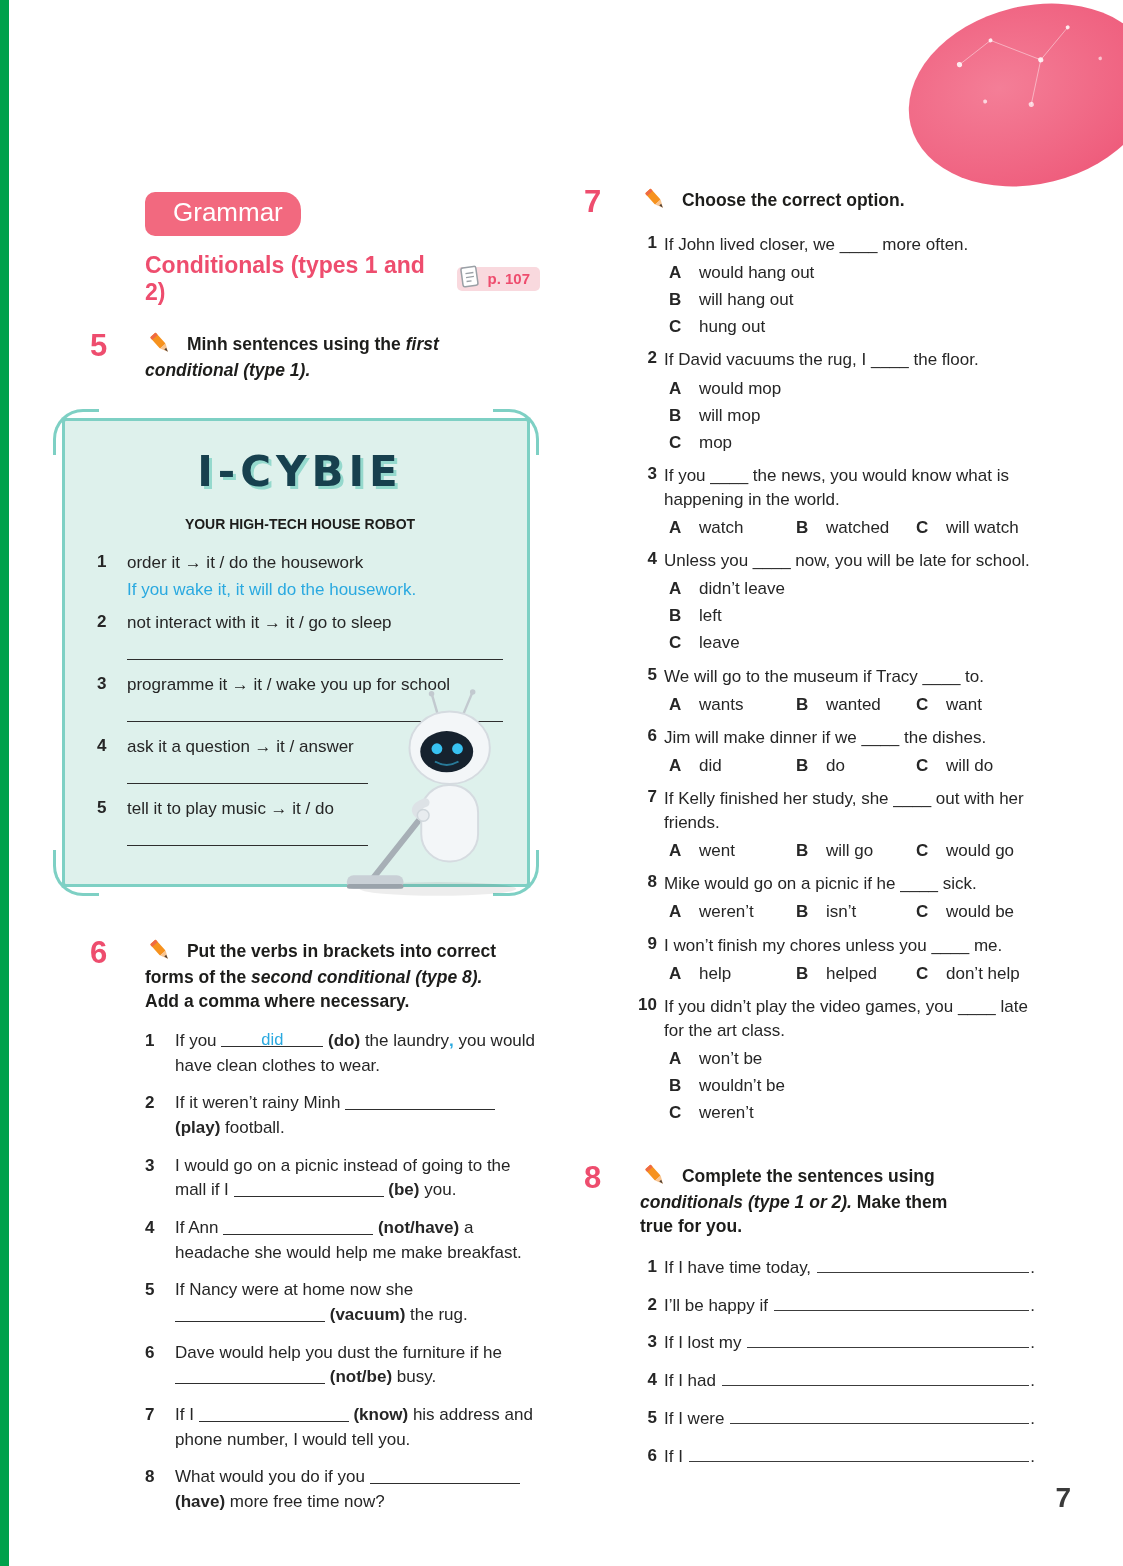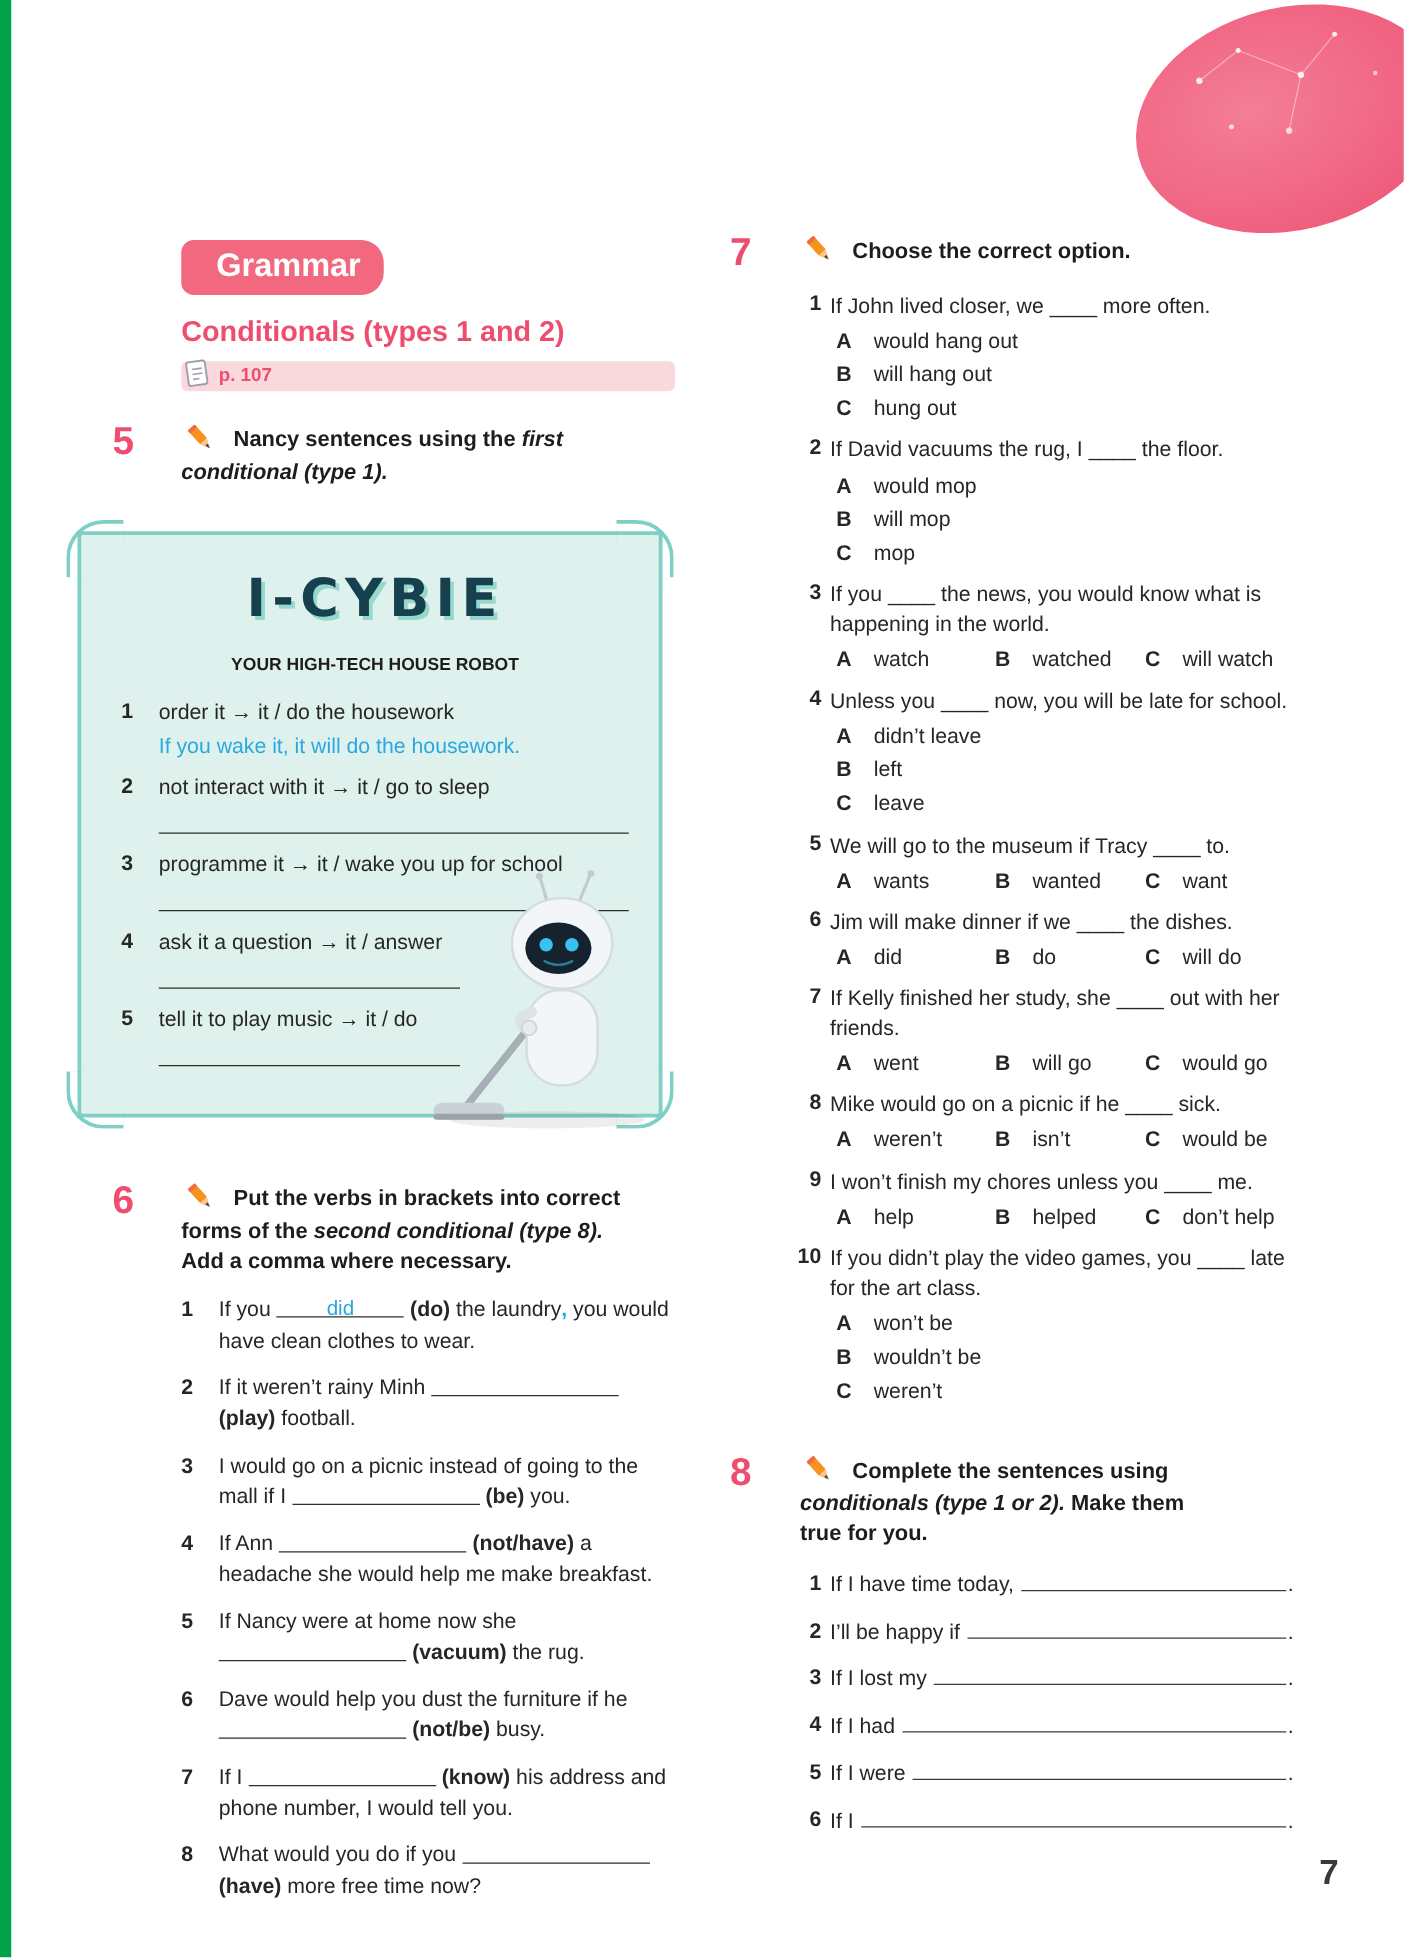--- a/index.html
+++ b/index.html
@@ -20,24 +20,24 @@
     background: radial-gradient(ellipse at 38% 42%, #f47e97 0%, #ef5f7e 70%, #ea4f70 100%);
     border-radius:50%; transform:rotate(-14deg);
   }
   .blob svg { width:100%; height:100%; }
 
   .col-left  { position:absolute; left:88px;  top:192px; width:452px; }
   .col-right { position:absolute; left:578px; top:186px; width:457px; }
 
   .grammar-pill {
     display:inline-block; margin-left:57px;
-    background:#f2697f; color:#ffffff; font-weight:bold; font-size:26px;
+    background:#f2697f; color:#ffffff; font-weight:normal; font-size:26px;
     padding:5px 18px 8px 28px; border-radius:10px 18px 18px 10px;
   }
-  .title-row { margin:16px 0 0 57px; display:flex; gap:10px;flex-direction:column; }
+  .title-row { margin:16px 0 0 57px; display:flex; align-items:center; gap:10px; }
   .cond-title { color:#ee4d6e; font-weight:bold; font-size:23px; }
   .pageref {
     position:relative; background:#f9d9de; color:#ee4d6e; font-weight:bold;
     font-size:15px; padding:3px 10px 4px 30px; border-radius:5px; white-space:nowrap;
   }
   .ref-icon { position:absolute; left:0px; top:-4px; width:26px; height:28px; }
   .ref-icon svg { width:100%; height:100%; }
 
   .ex { display:grid; grid-template-columns:57px 1fr; margin-top:24px; }
   .ex-num { color:#ee4d6e; font-weight:bold; font-size:31px; line-height:1; padding-left:2px; }
@@ -159,21 +159,21 @@
     <div class="ex-num">5</div>
     <div class="instr">
       <svg class="pencil" viewBox="0 0 30 30">
         <g transform="rotate(-42 15 15)">
           <rect x="11" y="2" width="8" height="16" rx="1" fill="#f6921e"></rect>
           <rect x="11" y="2" width="8" height="3.4" rx="1" fill="#ef6a45"></rect>
           <polygon points="11,18 19,18 15,26" fill="#f8c490"></polygon>
           <polygon points="13.6,21.8 16.4,21.8 15,26" fill="#503f33"></polygon>
         </g>
       </svg>
-      <span>Nancy sentences using the</span>
+      <span>Minh sentences using the</span>
       <span class="it">first conditional (type 1).</span>
     </div>
   </div>
 
   
   <div class="cybie-box">
     <div class="cb tl"></div>
     <div class="cb tr"></div>
     <div class="cb bl"></div>
     <div class="cb br"></div>

